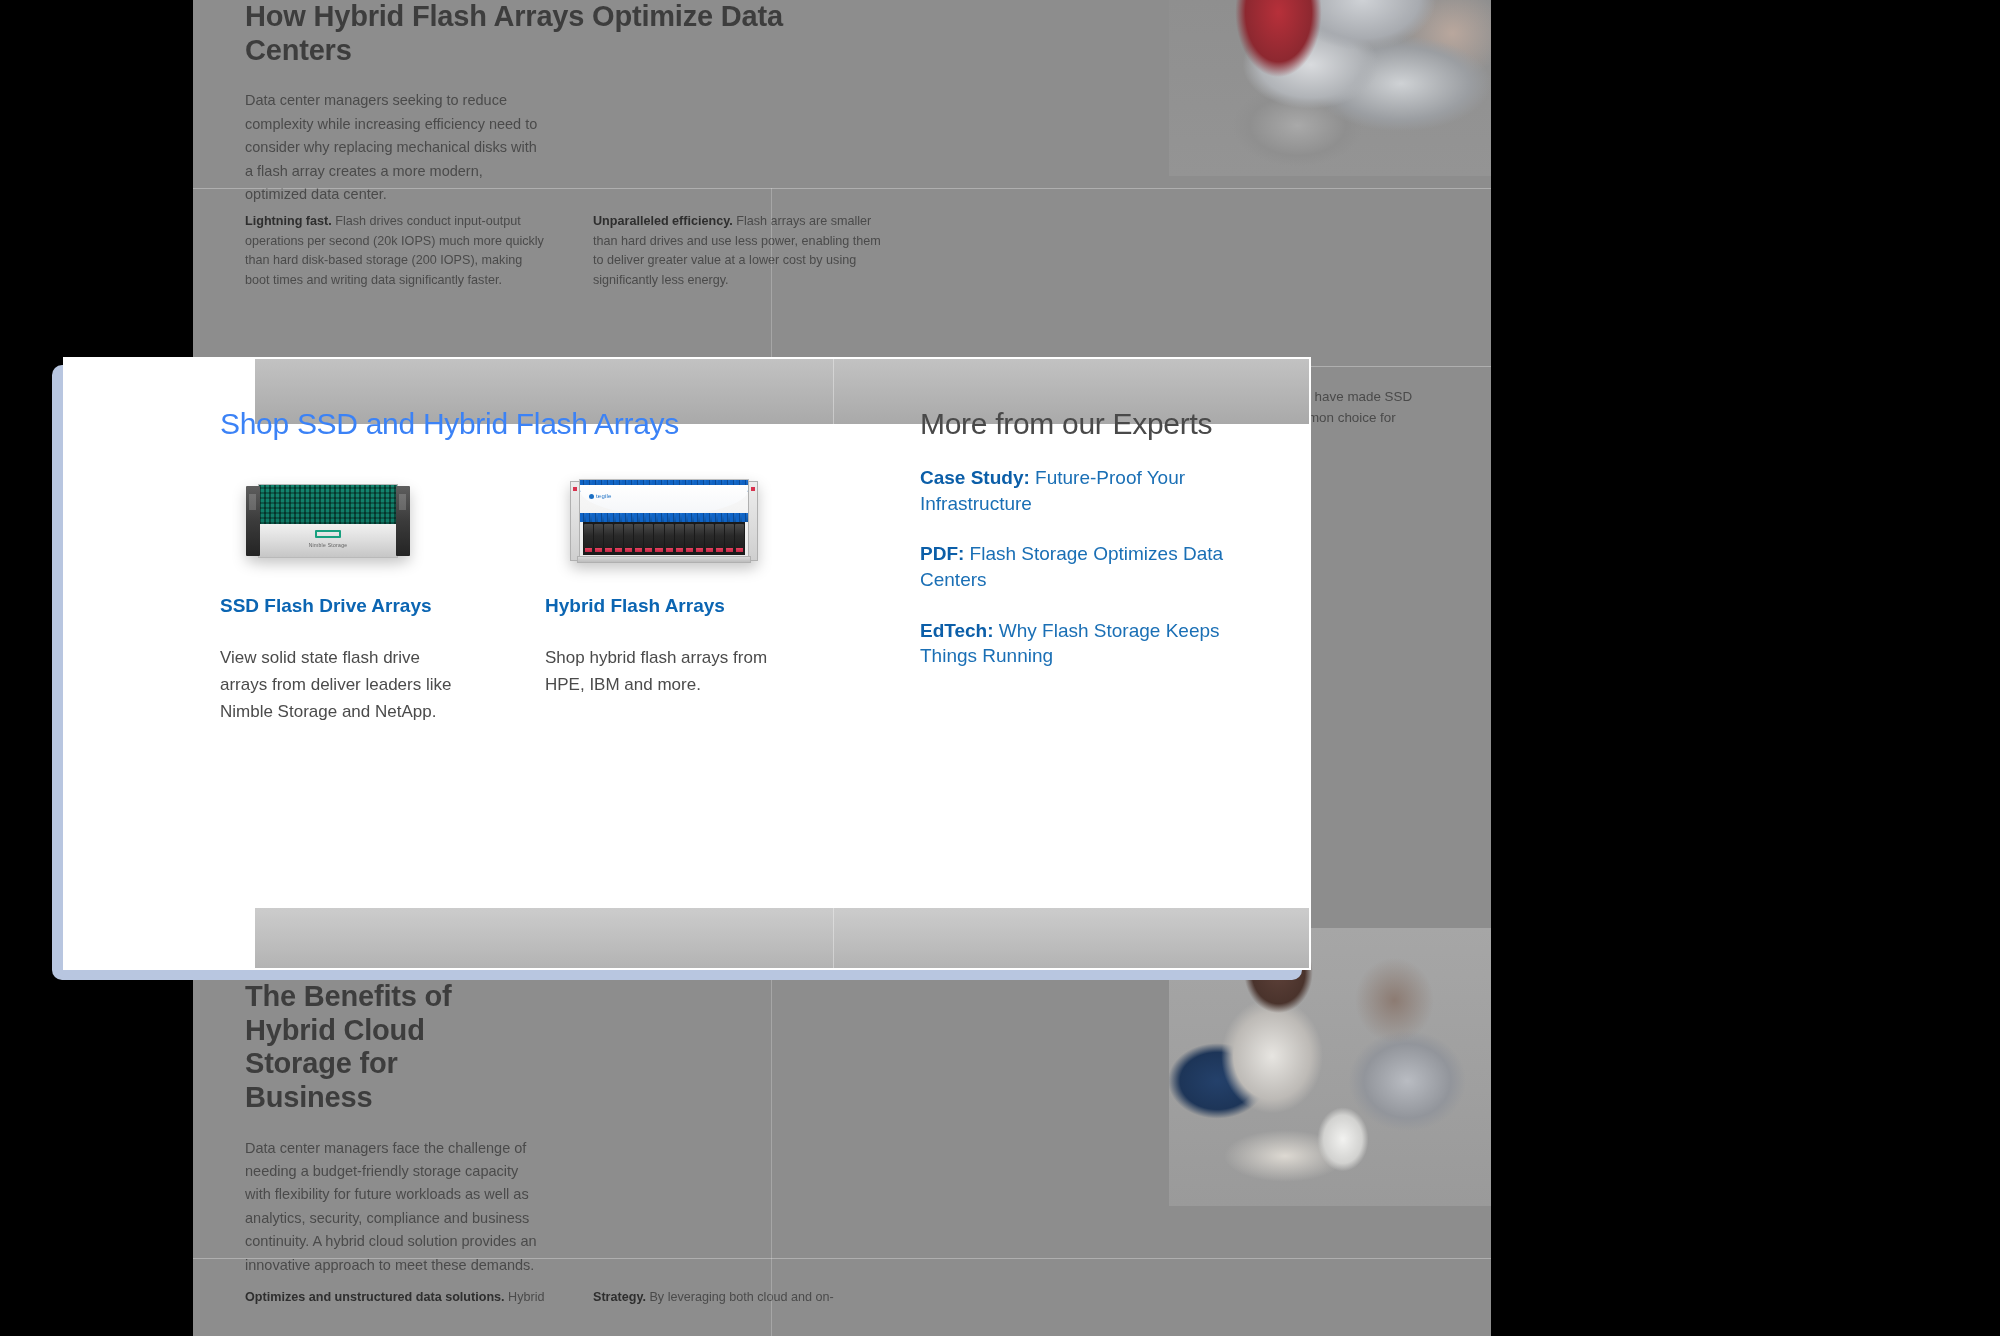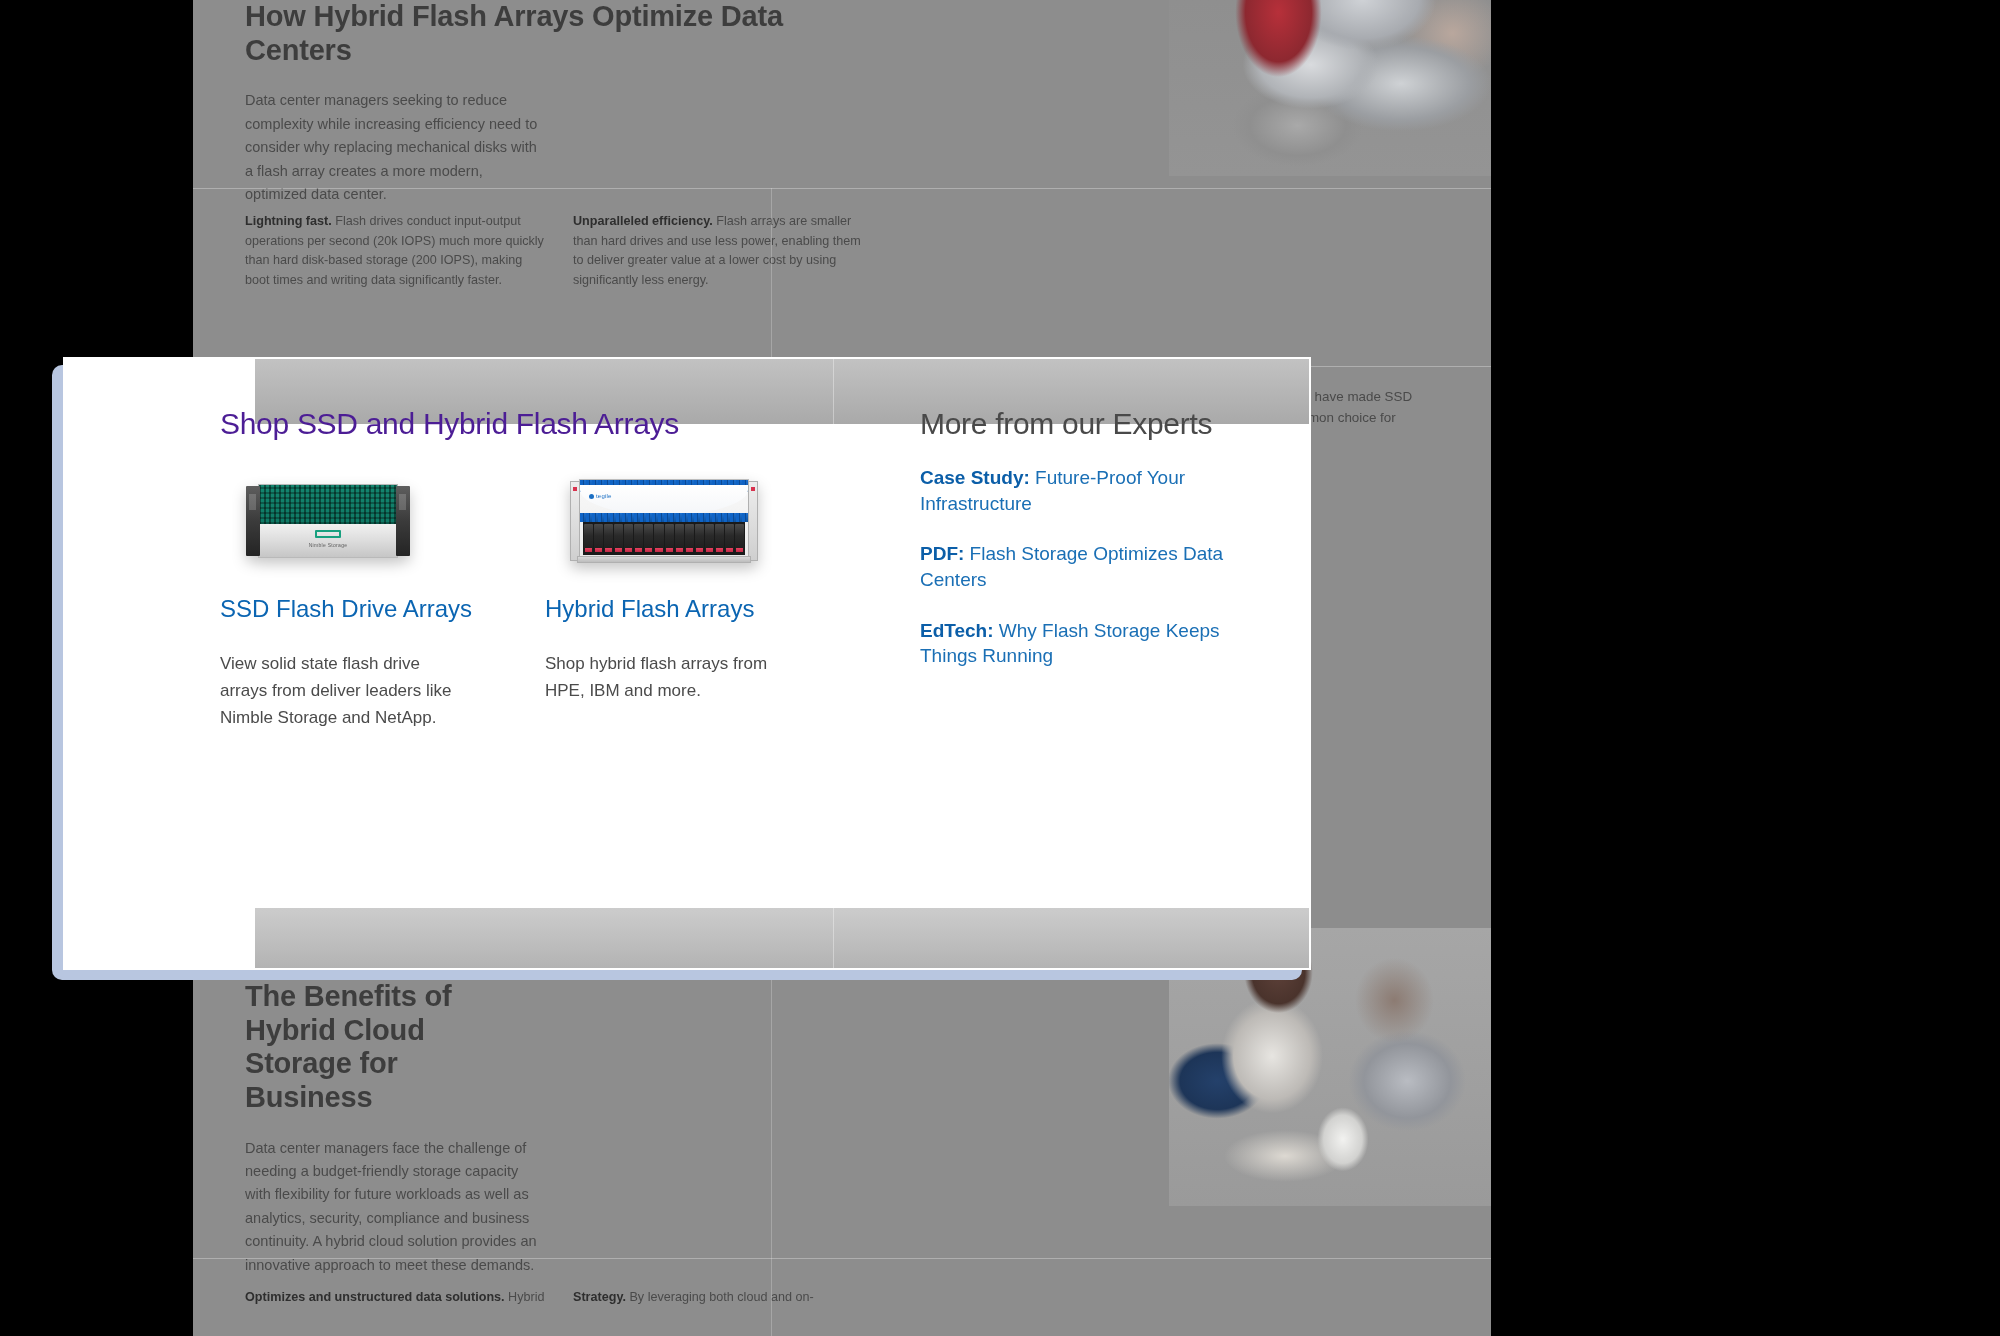--- a/index.html
+++ b/index.html
@@ -107,21 +107,21 @@
     position: absolute;
     left: 0; right: 0;
     height: 1px;
     background: rgba(255,255,255,0.30);
   }
 
   .bg-cols {
     position: absolute;
     left: 52px;
     display: flex;
-    gap: 28px;
+    gap: 48px;
   }
   .bg-col {
     width: 300px;
     font-size: 12.6px;
     line-height: 1.56;
     color: #4a4a4a;
   }
   .bg-col b { color: #2e2e2e; font-weight: bold; }
 
   
@@ -219,21 +219,21 @@
   .m-right {
     position: absolute;
     left: 855px;
     top: 48px;
     width: 360px;
   }
 
   .m-h1 {
     font-size: 30px;
     font-weight: normal;
-    color: #4c1d95;
+    color: #3b82f6;
     letter-spacing: -0.3px;
     line-height: 1.1;
   }
 
   .prod-row {
     display: flex;
     margin-top: 22px;
   }
   .prod {
     width: 335px;
@@ -369,22 +369,22 @@
     background: #d8324e;
   }
   .arr-hybrid .base {
     position: absolute; left: 8px; right: 8px; bottom: 0; height: 7px;
     background: linear-gradient(180deg,#d8d8d8, #bdbdbd);
     border: 1px solid #b0b0b0;
   }
 
   .prod-title {
     margin-top: 14px;
-    font-size: 24px;
-    font-weight: normal;
+    font-size: 19px;
+    font-weight: bold;
     color: #0b65b2;
     line-height: 1.25;
     cursor: pointer;
   }
   .prod-desc {
     margin-top: 26px;
     font-size: 17px;
     line-height: 1.6;
     color: #4b4b4b;
     max-width: 250px;

